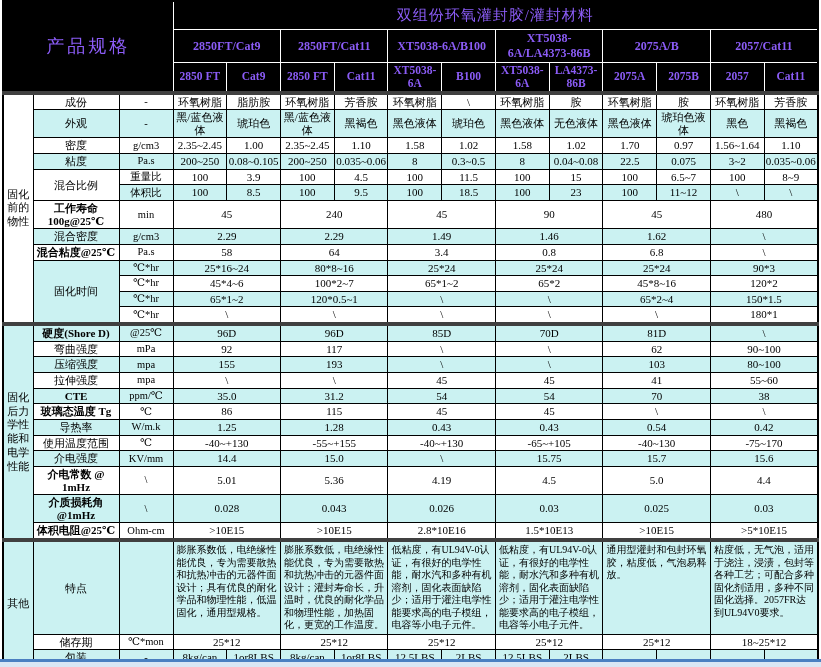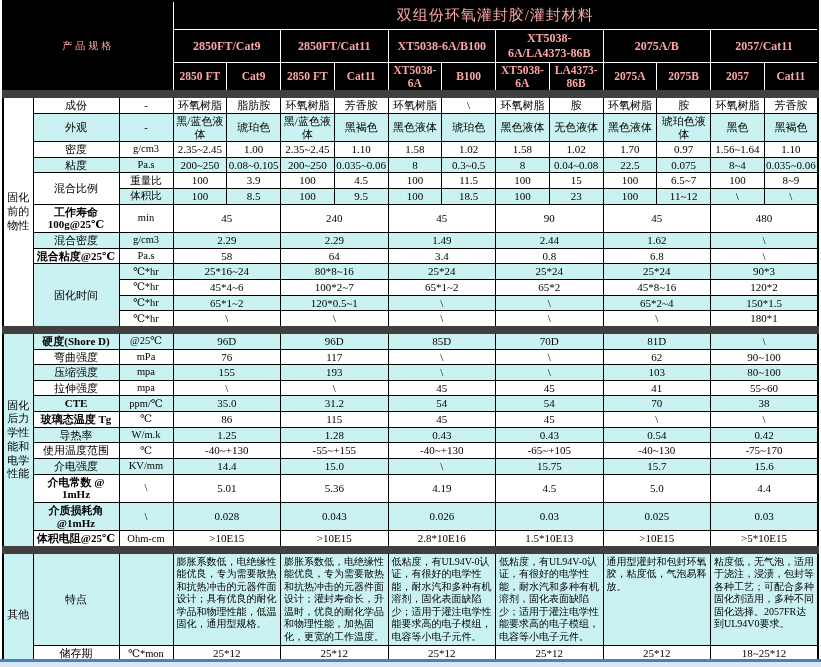--- a/index.html
+++ b/index.html
@@ -1,32 +1,32 @@
 <!DOCTYPE html>
 <html><head>
 <meta charset="utf-8">
 <style>
   html,body{margin:0;padding:0;background:#ffffff;}
   .page{position:relative;width:821px;height:667px;background:#ffffff;overflow:hidden;
         font-family:"Liberation Serif","DejaVu Serif",serif;}
   table.spec{position:absolute;left:2px;top:0;width:817px;border-collapse:collapse;
              table-layout:fixed;border:2px solid #000;}
   
-  thead td{background:#000;color:#fca5a5;border:1px solid #fff;text-align:center;
+  thead td{background:#000;color:#8b5cf6;border:1px solid #fff;text-align:center;
            vertical-align:middle;font-weight:bold;margin-top:38px;}
-  td.corner{font-size:10px;letter-spacing:3px;font-weight:normal;}
+  td.corner{font-size:18px;letter-spacing:3px;font-weight:normal;}
   td.title{font-size:15px;height:25px;font-weight:normal;letter-spacing:1px;}
   tr.grow{height:31px;} tr.grow td{font-size:12px;}
   tr.srow{height:30px;padding-left:31px;} tr.srow td{font-size:11.5px;line-height:1.1;}
   
   tbody td{border:1px solid #000;text-align:center;vertical-align:middle;
            font-size:11px;line-height:1.15;padding:1px 1px;color:#000;background:#fff;}
   tbody tr{height:15px;}
   tr.shade td{background:#CBF2F2;}
-  tr.sec-start td{border-top:8px solid #404040;}
+  tr.sec-start td{border-top:4px solid #404040;}
   td.seccell{font-size:11px;padding:0;line-height:1.25;}
   td.lbl{font-size:11px;}
   td.lbl.b, td.unit.b{font-weight:bold;}
   td.unit{font-size:10.5px;}
   td.val{font-size:11px;}
   td.val.feature{text-align:left;vertical-align:top;font-size:10px;line-height:1.25;
                  padding:2px 3px;}
   .bottom-bar{position:absolute;left:0;right:0;top:659px;height:5px;
               border-top:3px solid #4a7fc1;background:#d9e6f4;}
 </style>
@@ -136,21 +136,21 @@
           <td class="val" colspan="1">200~250</td>
           <td class="val" colspan="1">0.08~0.105</td>
           <td class="val" colspan="1">200~250</td>
           <td class="val" colspan="1">0.035~0.06</td>
           <td class="val" colspan="1">8</td>
           <td class="val" colspan="1">0.3~0.5</td>
           <td class="val" colspan="1">8</td>
           <td class="val" colspan="1">0.04~0.08</td>
           <td class="val" colspan="1">22.5</td>
           <td class="val" colspan="1">0.075</td>
-          <td class="val" colspan="1">8~4</td>
+          <td class="val" colspan="1">3~2</td>
           <td class="val" colspan="1">0.035~0.06</td>
         </tr>
         <tr>
           <td class="lbl" rowspan="2">混合比例</td>
           <td class="unit">重量比</td>
           <td class="val" colspan="1">100</td>
           <td class="val" colspan="1">3.9</td>
           <td class="val" colspan="1">100</td>
           <td class="val" colspan="1">4.5</td>
           <td class="val" colspan="1">100</td>
@@ -186,21 +186,21 @@
           <td class="val" colspan="2">90</td>
           <td class="val" colspan="2">45</td>
           <td class="val" colspan="2">480</td>
         </tr>
         <tr class="shade">
           <td class="lbl">混合密度</td>
           <td class="unit">g/cm3</td>
           <td class="val" colspan="2">2.29</td>
           <td class="val" colspan="2">2.29</td>
           <td class="val" colspan="2">1.49</td>
-          <td class="val" colspan="2">2.44</td>
+          <td class="val" colspan="2">1.46</td>
           <td class="val" colspan="2">1.62</td>
           <td class="val" colspan="2">\</td>
         </tr>
         <tr>
           <td class="lbl b">混合粘度@25℃</td>
           <td class="unit">Pa.s</td>
           <td class="val" colspan="2">58</td>
           <td class="val" colspan="2">64</td>
           <td class="val" colspan="2">3.4</td>
           <td class="val" colspan="2">0.8</td>
@@ -251,21 +251,21 @@
           <td class="val" colspan="2">96D</td>
           <td class="val" colspan="2">96D</td>
           <td class="val" colspan="2">85D</td>
           <td class="val" colspan="2">70D</td>
           <td class="val" colspan="2">81D</td>
           <td class="val" colspan="2">\</td>
         </tr>
         <tr>
           <td class="lbl">弯曲强度</td>
           <td class="unit">mPa</td>
-          <td class="val" colspan="2">76</td>
+          <td class="val" colspan="2">92</td>
           <td class="val" colspan="2">117</td>
           <td class="val" colspan="2">\</td>
           <td class="val" colspan="2">\</td>
           <td class="val" colspan="2">62</td>
           <td class="val" colspan="2">90~100</td>
         </tr>
         <tr class="shade">
           <td class="lbl">压缩强度</td>
           <td class="unit">mpa</td>
           <td class="val" colspan="2">155</td>

